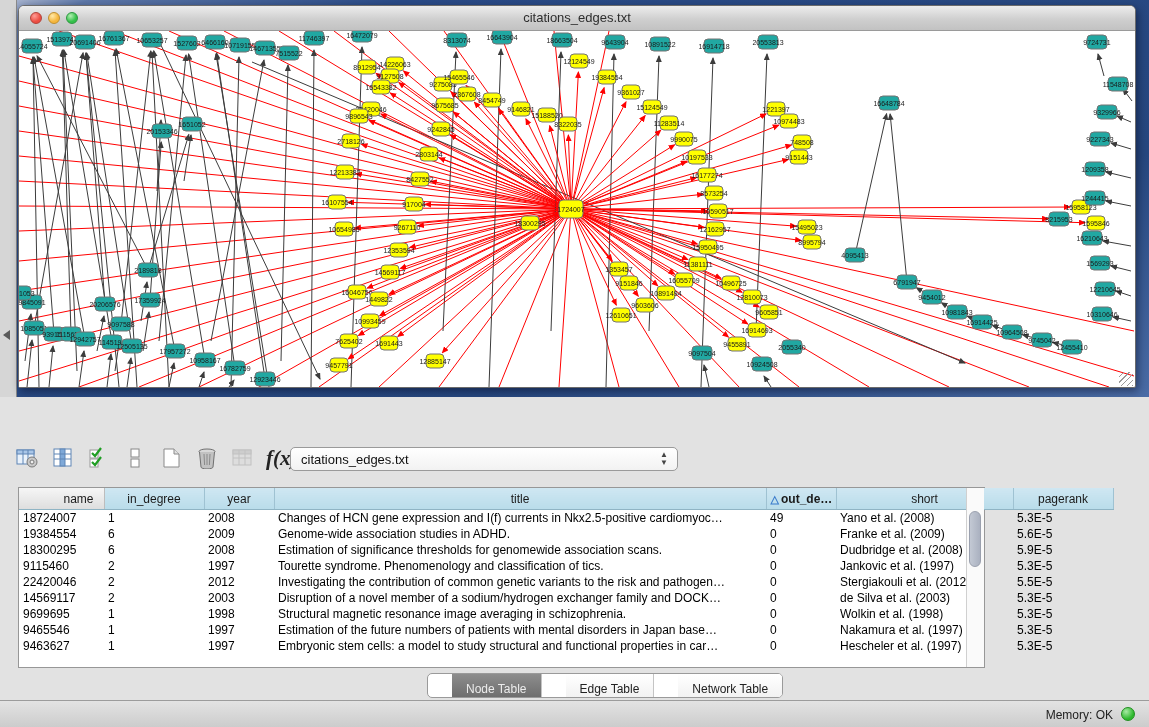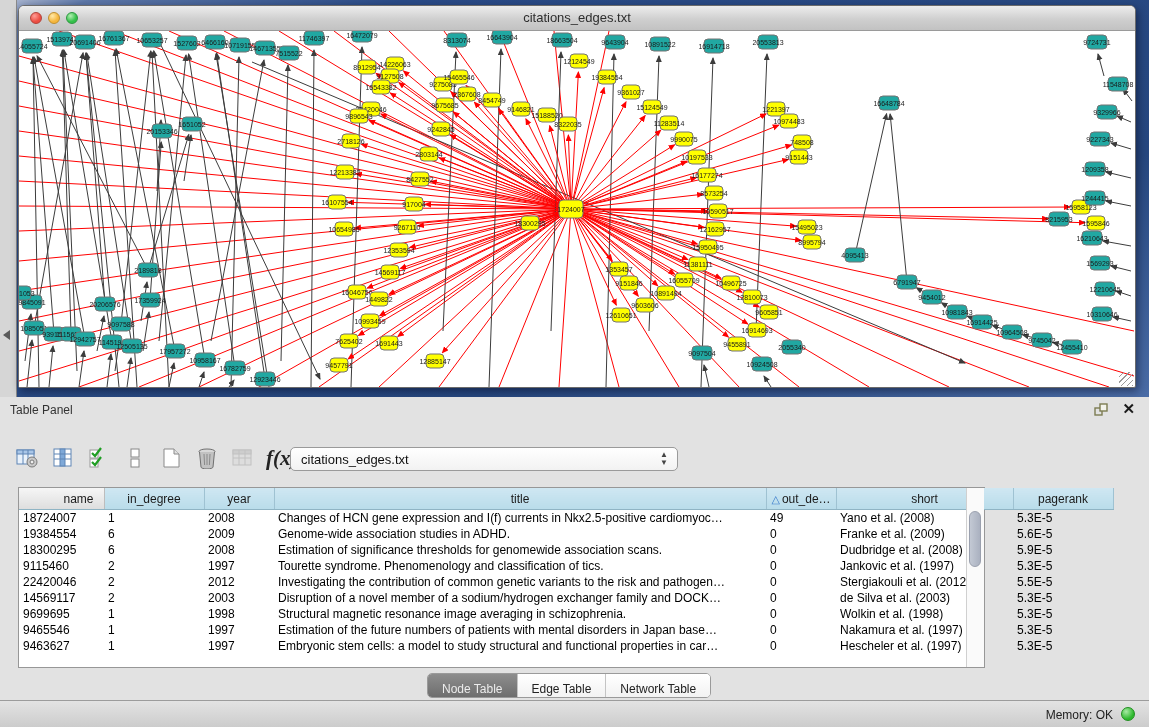--- a/index.html
+++ b/index.html
@@ -40,30 +40,30 @@
     border:1px solid #9a9a9a;border-radius:5px;box-sizing:border-box;}
   .combo-text{position:absolute;left:10px;top:4px;font-size:13px;color:#111;}
   .combo-arrows{position:absolute;right:9px;top:3px;display:flex;flex-direction:column;line-height:8px;font-size:8px;color:#444;}
 
   
   .tablebox{position:absolute;left:18px;top:90px;width:967px;height:181px;background:#fff;border:1px solid #979797;box-sizing:border-box;}
   table.grid{border-collapse:collapse;table-layout:fixed;width:1094px;font-size:12px;}
   table.grid th{height:21px;font-weight:normal;color:#1a1a1a;background:linear-gradient(#cfe7f2,#b9dcea);
     border-right:1px solid #9fc2d2;border-bottom:1px solid #8fb4c4;overflow:hidden;white-space:nowrap;padding:0 4px;}
   table.grid th.first{background:linear-gradient(#f6f6f6,#dedede);border-right:1px solid #bdbdbd;text-align:right;padding-right:10px;}
-  table.grid th.sorted{text-align:center;}
+  table.grid th.sorted{text-align:left;font-weight:bold;}
   .sort-glyph{color:#3b7ccc;font-size:11px;margin-right:2px;}
   table.grid td{height:16px;padding:0 4px;overflow:hidden;white-space:nowrap;color:#000;border:none;}
   .vscroll{position:absolute;right:0;top:0;width:17px;height:179px;background:#fafafa;border-left:1px solid #d0d0d0;}
   .vthumb{position:absolute;left:2px;top:23px;width:12px;height:56px;border-radius:7px;
     background:linear-gradient(90deg,#c3c9d4,#aab1c0);border:1px solid #9aa0ae;box-sizing:border-box;}
 
   
   .tabbar{position:absolute;left:427px;top:276px;height:23px;display:flex;border:1px solid #9a9a9a;border-radius:5px;overflow:hidden;background:#fff;}
-  .tab{padding:4px 14px;font-size:12px;line-height:22px;color:#222;background:linear-gradient(#ffffff,#f2f2f2);border-right:1px solid #c4c4c4;}
+  .tab{padding:4px 14px;font-size:12px;line-height:22px;color:#222;background:linear-gradient(#ffffff,#f2f2f2);border-right:1px solid #c4c4c4;margin-left:24px;}
   .tab.selected{background:linear-gradient(#8d8d8d,#6e6e6e);color:#ececec;}
   .tab:last-child{border-right:none;}
 
   
   .statusbar{position:absolute;left:0;top:700px;width:1149px;height:34px;
     background:linear-gradient(#e3e3e3,#c6c6c6);border-top:1px solid #9c9c9c;box-sizing:border-box;}
   .memory{position:absolute;right:36px;top:7px;font-size:12px;color:#222;}
   .mem-dot{position:absolute;right:14px;top:6px;width:14px;height:14px;border-radius:50%;
     background:radial-gradient(circle at 35% 30%,#a7eaa4,#2eb82e 65%);border:1px solid #1f8f1f;box-sizing:border-box;}
 </style>
@@ -777,30 +777,20 @@
           <g>
             <rect x="763" y="309" width="20" height="14" rx="4" fill="#21a8a2" stroke="#737373"></rect>
             <text x="773" y="318.5" text-anchor="middle" font-size="7" fill="#1a1a1a" font-family="&quot;Liberation Sans&quot;, sans-serif">2055340</text>
           </g>
         </svg>
       <div class="resize-grip"></div>
     </div>
   </div>
 
   <div class="table-panel">
-    <div class="tp-header">
-      <div class="tp-title">Table Panel</div>
-      <div class="tp-float">
-        <svg width="16" height="16">
-            <rect x="2" y="6" width="7" height="7" fill="none" stroke="#7c7c52" stroke-width="1.4"></rect>
-            <rect x="7" y="2" width="7" height="7" fill="#f4f4ec" stroke="#7c7c52" stroke-width="1.4"></rect>
-          </svg>
-      </div>
-      <div class="tp-close">✕</div>
-    </div>
 
     <div class="toolbar">
       <div class="tb-icon">
         <svg width="24" height="22">
             <rect x="2" y="3" width="17" height="14" fill="#eaf2fb" stroke="#5f85b5"></rect>
             <rect x="2" y="3" width="17" height="4" fill="#a9c6e8" stroke="#5f85b5"></rect>
             <line x1="8" y1="3" x2="8" y2="17" stroke="#5f85b5"></line>
             <line x1="13" y1="3" x2="13" y2="17" stroke="#5f85b5"></line>
             <circle cx="17" cy="15" r="5" fill="#c9c9c9" stroke="#7a7a7a"></circle>
             <circle cx="17" cy="15" r="2" fill="#efefef" stroke="#7a7a7a"></circle>

